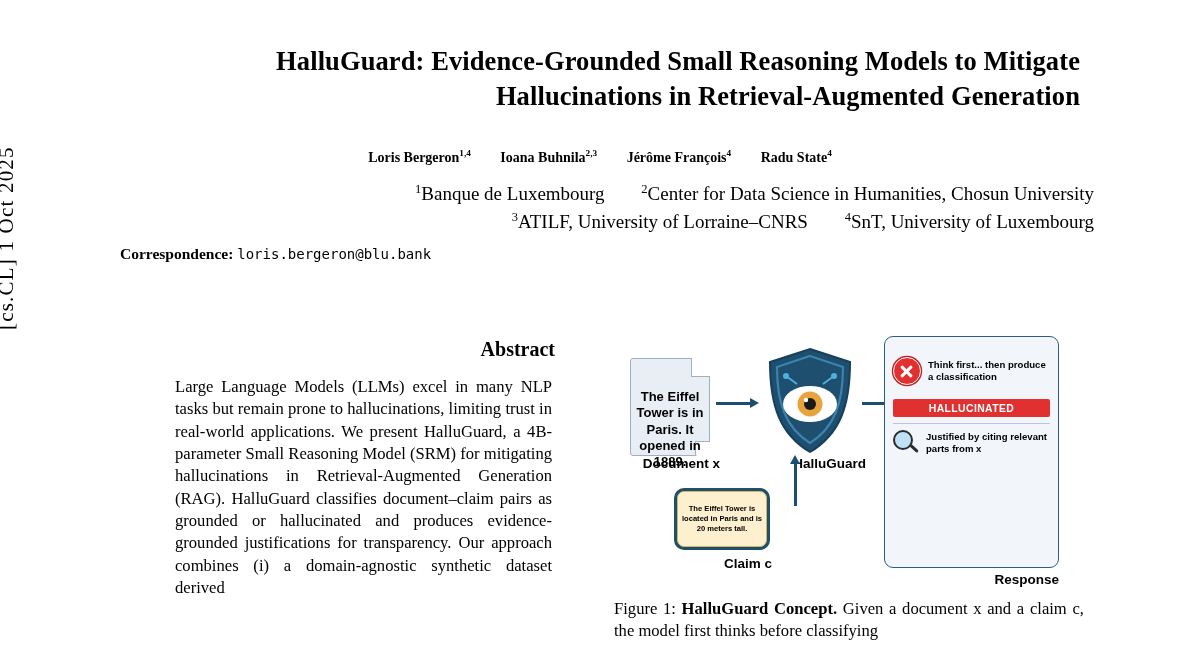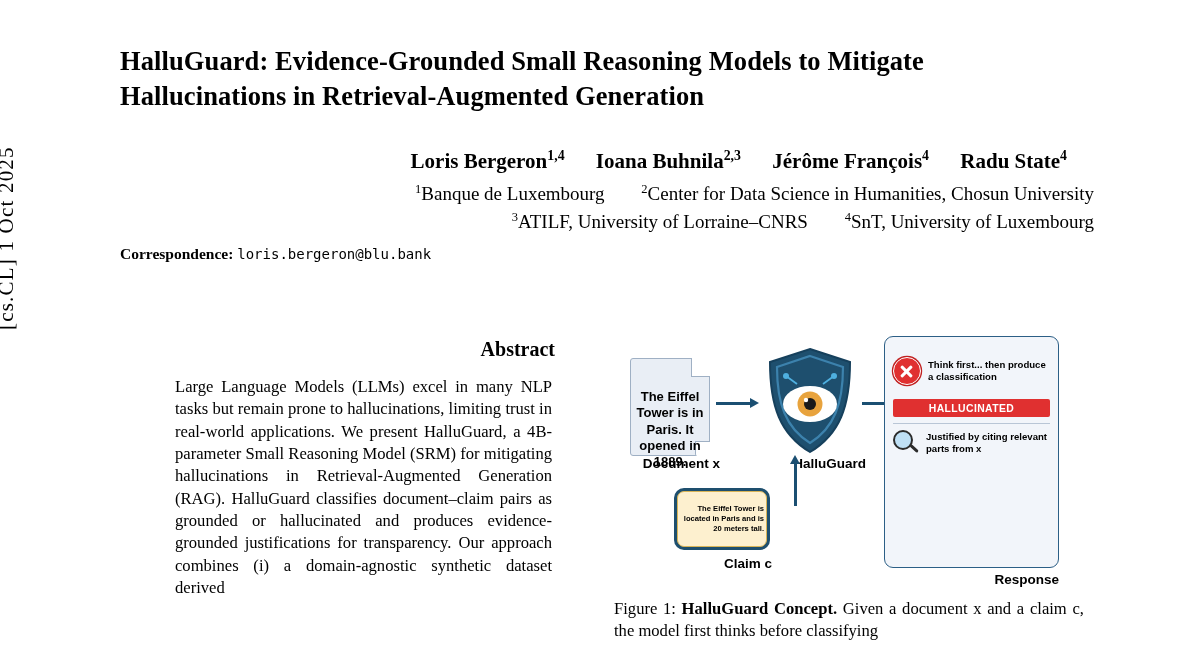--- a/index.html
+++ b/index.html
@@ -34,37 +34,37 @@
     color: #000;
     white-space: nowrap;
   }
 
   
   .title-block {
     position: absolute;
     left: 120px;
     top: 44px;
     width: 960px;
-    text-align: left;
+    text-align: right;
   }
   .title {
     font-size: 26.5px;
     font-weight: bold;
     line-height: 1.32;
     letter-spacing: 0.1px;
   }
 
   
   .authors {
     position: absolute;
     left: 120px;
     top: 148px;
     width: 960px;
-    text-align: right;
-    font-size: 21px;
+    text-align: center;
+    font-size: 14px;
     font-weight: bold;
   }
   .authors .auth { display: inline-block; margin: 0 13px; }
   sup { font-size: 0.66em; vertical-align: super; font-weight: bold; }
 
   .affil {
     position: absolute;
     left: 90px;
     width: 1020px;
     text-align: right;
@@ -200,21 +200,21 @@
     border: 1.5px solid #d8b457;
     border-radius: 7px;
     box-sizing: border-box;
     display: flex;
     align-items: center;
     justify-content: center;
     font-family: "Liberation Sans", sans-serif;
     font-size: 7.6px;
     font-weight: bold;
     line-height: 1.3;
-    text-align: right;
+    text-align: center;
     padding: 2px;
   }
 
   
   .response {
     position: absolute;
     left: 270px;
     top: 6px;
     width: 175px;
     height: 232px;

